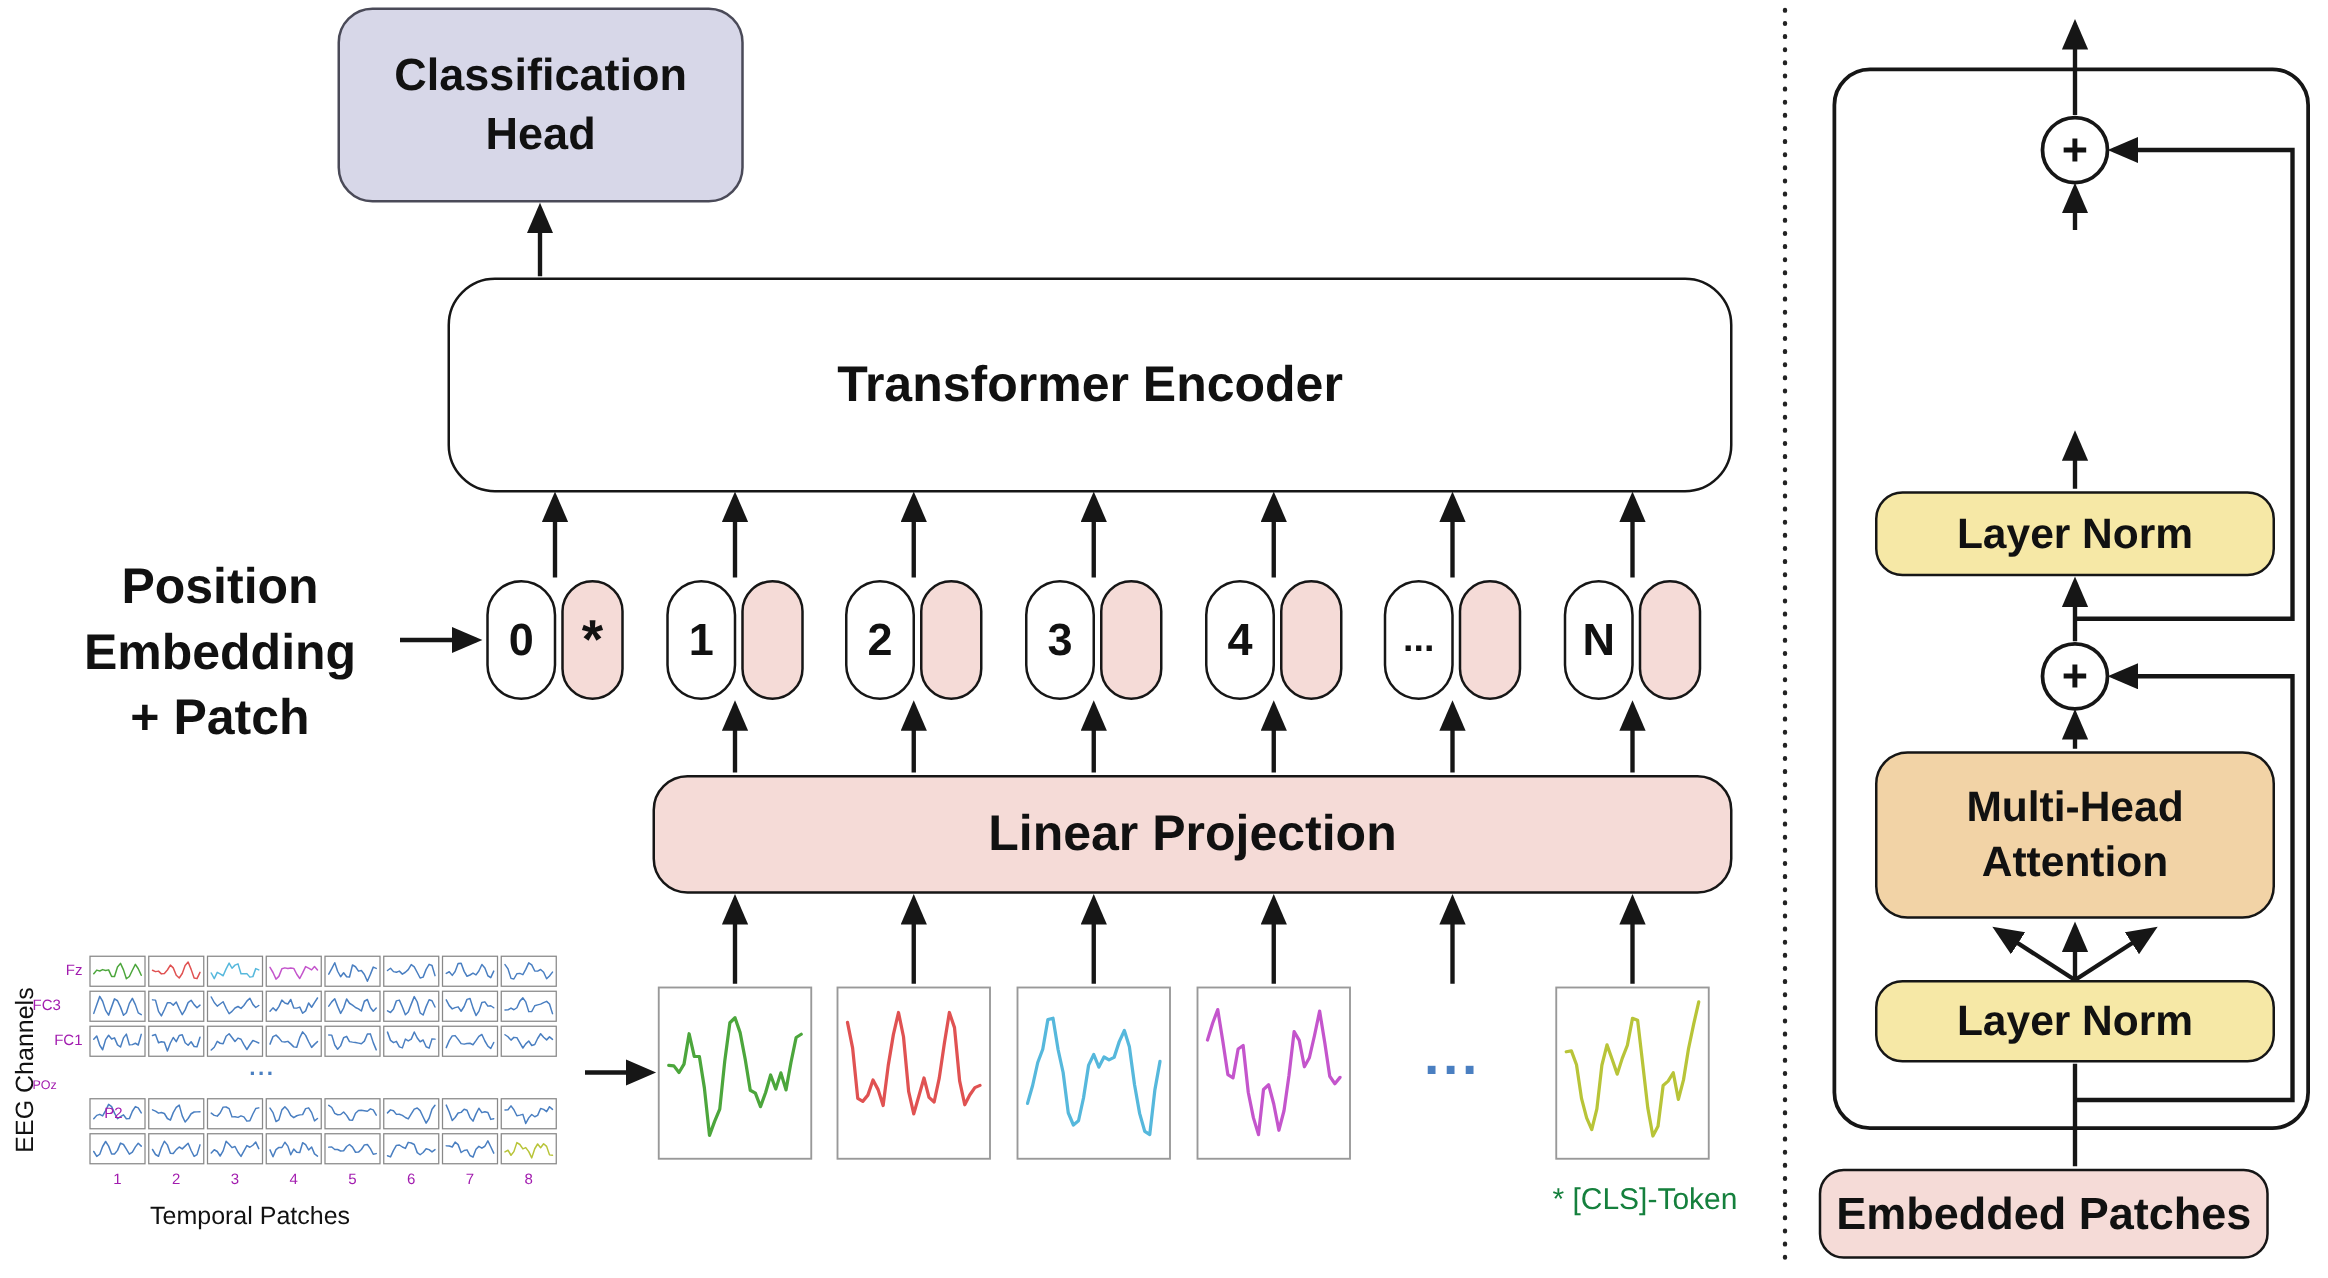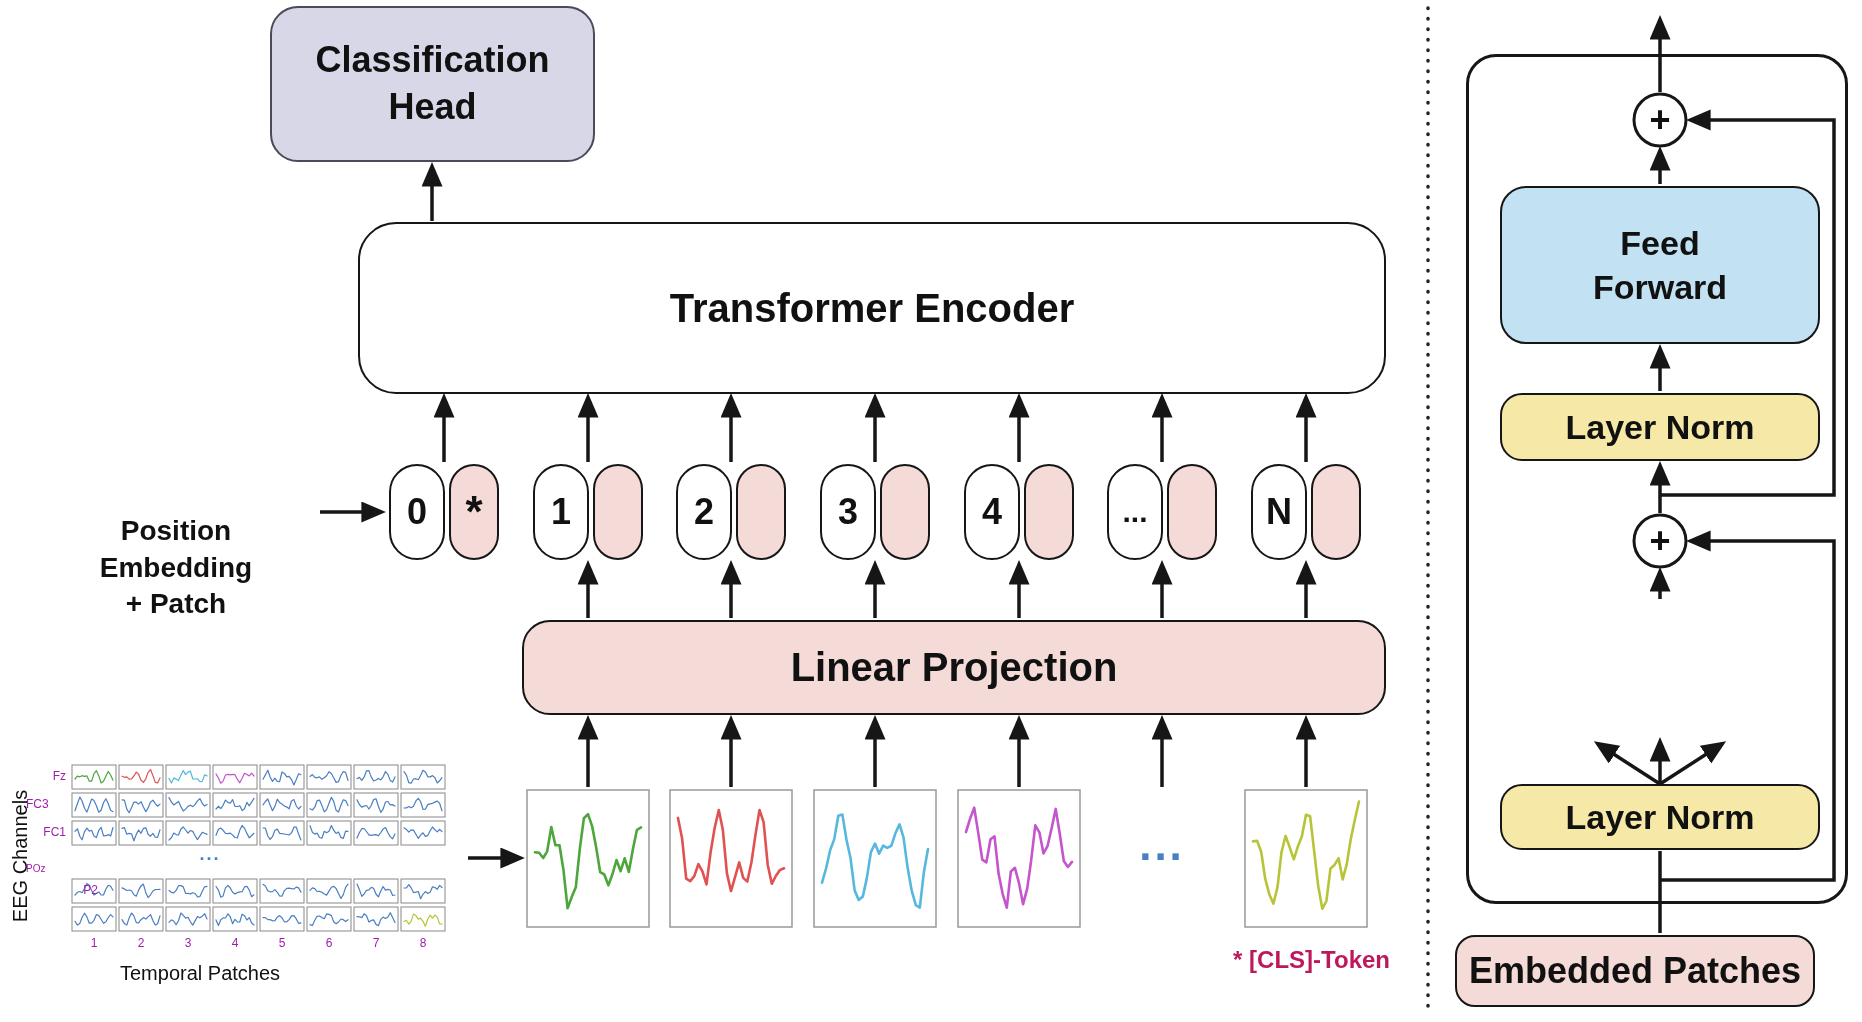--- a/index.html
+++ b/index.html
@@ -184,21 +184,21 @@
         <rect x="401" y="907" width="44" height="24" fill="#fff" stroke="#888" stroke-width="1"></rect>
         <polyline points="404.0,921.5 406.4,920.2 408.8,924.2 411.1,921.3 413.5,914.1 415.9,915.6 418.3,919.1 420.6,918.1 423.0,921.3 425.4,926.3 427.8,919.0 430.1,915.2 432.5,918.2 434.9,915.0 437.3,917.1 439.6,923.9 442.0,924.2" fill="none" stroke="#b8c438" stroke-width="1.2" stroke-linejoin="round" stroke-linecap="round"></polyline>
       </g>
   </svg>
 
   <div class="box ml" style="left:270px;top:6px;width:325px;height:156px;border-radius:28px;border-width:2px;border-color:#4a4a58;background:#d7d7e8;font-size:36px;">Classification
 Head</div>
 
   <div class="box" style="left:358px;top:222px;width:1028px;height:172px;border-radius:38px;font-size:40px;">Transformer Encoder</div>
 
-  <div class="lbl ml" style="left:44px;top:448px;width:264px;height:148px;font-size:28px;line-height:1.32;margin-top:46px;">Position
+  <div class="lbl ml" style="left:44px;top:448px;width:264px;height:148px;font-size:40px;line-height:1.32;">Position
 Embedding
 + Patch</div>
 
   <div class="box" style="left:389px;top:464px;width:56px;height:96px;border-radius:28px;font-size:36px;">0</div>
   <div class="box" style="left:449px;top:464px;width:50px;height:96px;border-radius:25px;border-width:2px;background:#f5dbd7;font-size:44px;">*</div>
 
   <div class="box" style="left:533px;top:464px;width:56px;height:96px;border-radius:28px;font-size:36px;">1</div>
   <div class="box" style="left:593px;top:464px;width:50px;height:96px;border-radius:25px;border-width:2px;background:#f5dbd7;font-size:44px;"></div>
 
   <div class="box" style="left:676px;top:464px;width:56px;height:96px;border-radius:28px;font-size:36px;">2</div>
@@ -234,25 +234,25 @@
   <div class="tinylbl" style="left:119px;top:936px;width:44px;text-align:center;font-size:12px;">2</div>
   <div class="tinylbl" style="left:166px;top:936px;width:44px;text-align:center;font-size:12px;">3</div>
   <div class="tinylbl" style="left:213px;top:936px;width:44px;text-align:center;font-size:12px;">4</div>
   <div class="tinylbl" style="left:260px;top:936px;width:44px;text-align:center;font-size:12px;">5</div>
   <div class="tinylbl" style="left:307px;top:936px;width:44px;text-align:center;font-size:12px;">6</div>
   <div class="tinylbl" style="left:354px;top:936px;width:44px;text-align:center;font-size:12px;">7</div>
   <div class="tinylbl" style="left:401px;top:936px;width:44px;text-align:center;font-size:12px;">8</div>
 
   <div class="tinylbl" style="left:120px;top:962px;width:260px;text-align:left;font-size:20px;color:#111;">Temporal Patches</div>
 
-  <div class="tinylbl" style="left:1140px;top:946px;width:250px;text-align:right;font-size:24px;font-weight:bold;color:#be185d;">* [CLS]-Token</div>
-
-  <div class="box ml" style="left:1500px;top:186px;width:320px;height:158px;border-radius:26px;background:#c2e1f2;font-size:34px;">Feed
-Forward</div>
+  <div class="tinylbl" style="left:1140px;top:946px;width:250px;text-align:right;font-size:24px;font-weight:normal;color:#15803d;">* [CLS]-Token</div>
+
 
   <div class="box" style="left:1500px;top:393px;width:320px;height:68px;border-radius:22px;background:#f6e8a6;font-size:34px;">Layer Norm</div>
 
+  <div class="box ml" style="left:1500px;top:601px;width:320px;height:134px;border-radius:26px;background:#f2d3a6;font-size:34px;">Multi-Head
+Attention</div>
 
   <div class="box" style="left:1500px;top:784px;width:320px;height:66px;border-radius:22px;background:#f6e8a6;font-size:34px;">Layer Norm</div>
 
   <div class="box" style="left:1455px;top:935px;width:360px;height:72px;border-radius:20px;background:#f5dbd7;font-size:36px;">Embedded Patches</div>
 
 </div>
 
 </body></html>

